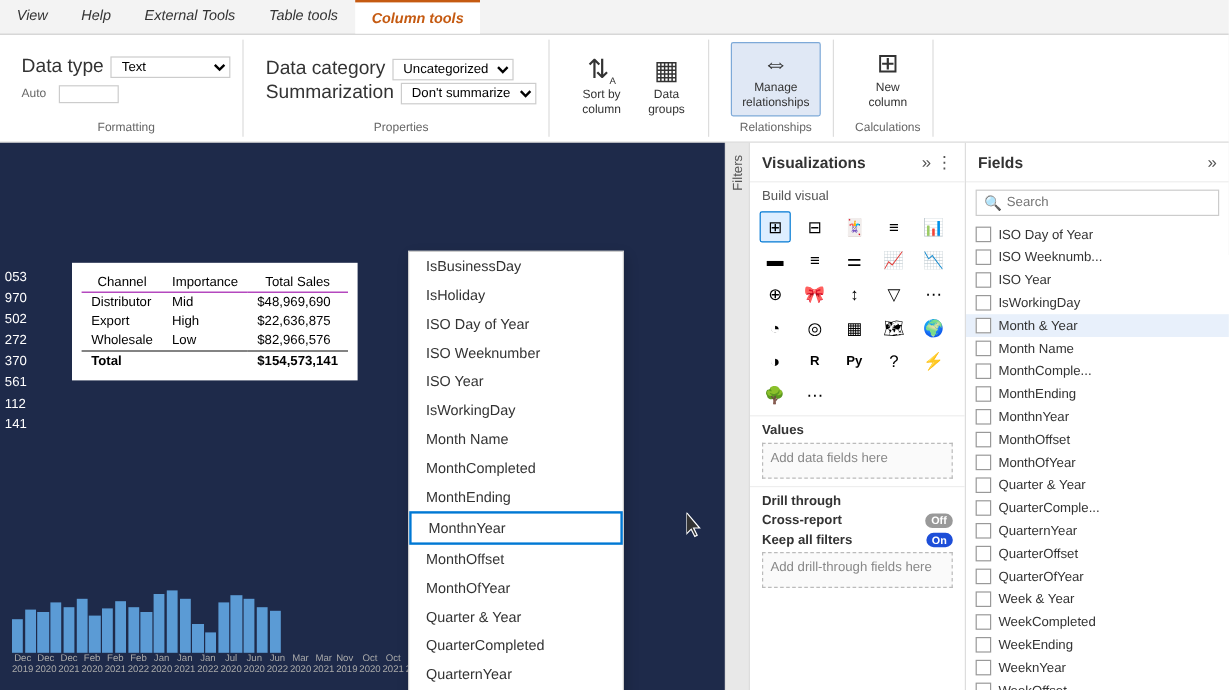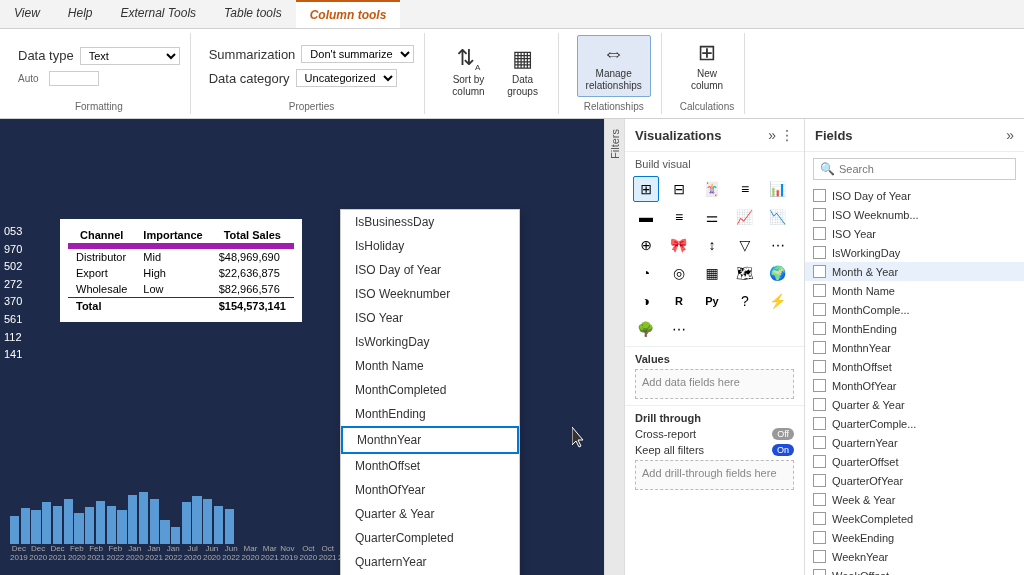--- a/index.html
+++ b/index.html
@@ -9,34 +9,34 @@
     .ribbon { background: #fff; border-bottom: 1px solid #d0d0d0; }
     .ribbon-tabs { display: flex; background: #f3f3f3; border-bottom: 1px solid #d0d0d0; }
     .ribbon-tab { padding: 6px 14px; font-size: 12px; cursor: pointer; color: #333; font-style: italic; }
     .ribbon-tab.active { background: #fff; color: #c55a11; border-top: 2px solid #c55a11; font-weight: 600; }
     .ribbon-content { display: flex; align-items: stretch; padding: 4px 8px; gap: 8px; min-height: 80px; }
     .ribbon-group { display: flex; flex-direction: column; align-items: center; border-right: 1px solid #ddd; padding: 2px 10px; }
     .ribbon-group-label { font-size: 10px; color: #666; margin-top: auto; padding-top: 4px; }
     .ribbon-group-content { display: flex; align-items: center; gap: 4px; flex: 1; }
     .ribbon-control { display: flex; flex-direction: column; gap: 2px; }
     .ribbon-row { display: flex; align-items: center; gap: 6px; }
-    .ribbon-label { font-size: 13px; color: #333; white-space: nowrap; }
+    .ribbon-label { font-size: 16px; color: #333; white-space: nowrap; }
     .ribbon-select { font-size: 11px; padding: 1px 4px; border: 1px solid #ccc; background: #fff; min-width: 100px; }
     .ribbon-btn-large { display: flex; flex-direction: column; align-items: center; padding: 4px 8px; cursor: pointer; border: 1px solid transparent; border-radius: 2px; min-width: 50px; font-size: 10px; color: #333; text-align: center; }
     .ribbon-btn-large.active { background: #e0e8f5; border-color: #7da9d8; }
     .ribbon-icon { font-size: 22px; margin-bottom: 2px; }
     .ribbon-btn-text { font-size: 10px; text-align: center; line-height: 1.2; }
 
     
     .main { display: flex; height: calc(575px - 110px); }
     .content-area { flex: 1; background: #1e2a4a; position: relative; overflow: hidden; }
     .content-header { color: #fff; font-size: 28px; font-weight: 900; padding: 30px 20px 10px; letter-spacing: 2px; }
     .table-area { background: #fff; position: absolute; left: 50px; top: 110px; padding: 8px; font-size: 11px; min-width: 200px; }
     .table-area table { border-collapse: collapse; width: 100%; }
-    .table-area th { font-weight: 700; padding: 2px 8px; border-bottom: 6px solid #a21caf; }
+    .table-area th { font-weight: 400; padding: 2px 8px; border-bottom: 1px solid #a21caf; }
     .table-area td { padding: 2px 8px; }
     .table-area .total { font-weight: 700; border-top: 1px solid #333; }
     .bar { background: #5b9bd5; flex: 1; }
 
     
     .dropdown-menu { position: absolute; left: 340px; top: 90px; background: #fff; border: 1px solid #ccc; box-shadow: 2px 4px 10px rgba(0,0,0,0.2); min-width: 180px; z-index: 100; }
     .dropdown-item { padding: 5px 14px; font-size: 12px; cursor: pointer; color: #333; white-space: nowrap; }
     .dropdown-item.selected { background: #fff; border: 2px solid #0078d4; }
 
     
@@ -52,21 +52,21 @@
     .panel-title { font-size: 13px; font-weight: 600; color: #333; }
     .panel-section-label { font-size: 11px; color: #555; padding: 6px 10px 2px; }
     .viz-grid { display: grid; grid-template-columns: repeat(5, 1fr); gap: 2px; padding: 4px 8px; }
     .viz-item { width: 26px; height: 26px; border: 1px solid transparent; border-radius: 2px; cursor: pointer; display: flex; align-items: center; justify-content: center; font-size: 14px; }
     .viz-item.selected { background: #ddeeff; border-color: #0078d4; }
     .values-section { border-top: 1px solid #eee; padding: 6px 10px; }
     .values-title { font-size: 11px; font-weight: 600; color: #333; margin-bottom: 4px; }
     .values-drop { border: 1px dashed #bbb; padding: 6px; font-size: 11px; color: #888; background: #fafafa; min-height: 30px; }
     .drill-section { border-top: 1px solid #eee; padding: 6px 10px; }
     .drill-title { font-size: 11px; font-weight: 600; color: #333; margin-bottom: 4px; }
-    .toggle-row { display: flex; align-items: center; justify-content: space-between; margin-bottom: 4px; }
+    .toggle-row { display: flex; align-items: center; justify-content: space-between; margin-bottom: 4px; font-weight: bold; }
     .toggle-label { font-size: 11px; color: #333; }
     .toggle-off { background: #999; color: #fff; font-size: 9px; padding: 1px 5px; border-radius: 8px; }
     .toggle-on { background: #1d4ed8; color: #fff; font-size: 9px; padding: 1px 5px; border-radius: 8px; }
     .drill-drop { border: 1px dashed #bbb; padding: 6px; font-size: 11px; color: #888; background: #fafafa; min-height: 30px; margin-top: 4px; }
 
     
     .fields-panel { flex: 1; background: #fff; display: flex; flex-direction: column; }
     .fields-header { display: flex; align-items: center; justify-content: space-between; padding: 8px 10px; border-bottom: 1px solid #eee; }
     .fields-title { font-size: 13px; font-weight: 600; color: #333; }
     .search-box { display: flex; align-items: center; border: 1px solid #ccc; margin: 6px 8px; padding: 3px 6px; background: #fff; }
@@ -101,27 +101,27 @@
             <input type="number" style="width: 50px; font-size: 10px; border: 1px solid rgb(204, 204, 204); padding: 1px 3px;" value="">
           </div>
         </div>
       </div>
       <div class="ribbon-group-label">Formatting</div>
     </div>
 
     <div class="ribbon-group">
       <div class="ribbon-group-content">
         <div class="ribbon-control">
+          <div class="ribbon-row" style="margin-top:4px;">
+            <span class="ribbon-label">Data category</span>
+            <select class="ribbon-select"><option>Uncategorized</option></select>
+          </div>
           <div class="ribbon-row">
             <span class="ribbon-label">Summarization</span>
             <select class="ribbon-select"><option>Don't summarize</option></select>
-          </div>
-          <div class="ribbon-row" style="margin-top:4px;">
-            <span class="ribbon-label">Data category</span>
-            <select class="ribbon-select"><option>Uncategorized</option></select>
           </div>
         </div>
       </div>
       <div class="ribbon-group-label">Properties</div>
     </div>
 
     <div class="ribbon-group">
       <div class="ribbon-group-content">
         <div class="ribbon-btn-large">
           <div class="ribbon-icon">⇅<sub style="font-size:8px">A</sub></div>

